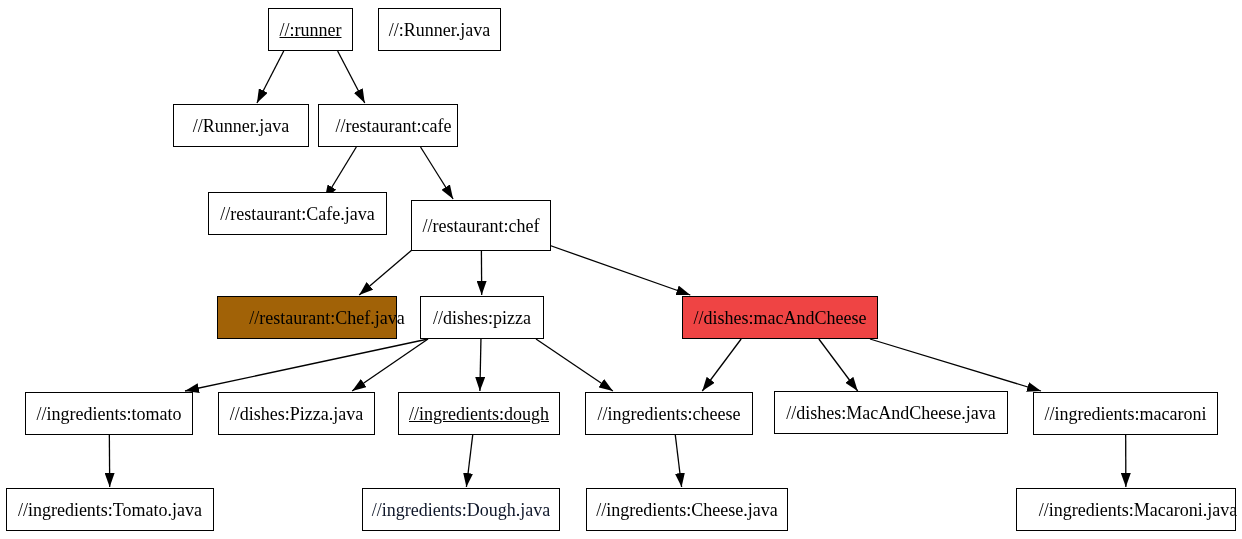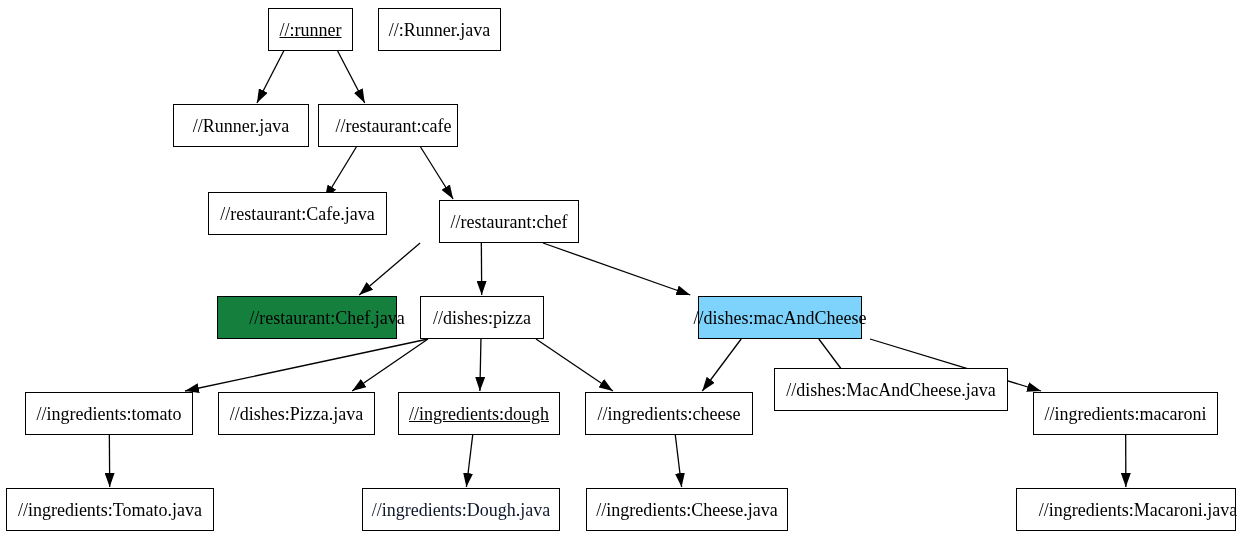--- a/index.html
+++ b/index.html
@@ -78,28 +78,28 @@
         <line x1="675.3" y1="435" x2="681.6" y2="487" stroke="#000000" stroke-width="1.3" marker-end="url(#arrowhead)"></line>
         <line x1="1125.675" y1="435" x2="1125.85" y2="487" stroke="#000000" stroke-width="1.3" marker-end="url(#arrowhead)"></line>
       </g>
   </svg>
   <div class="node-layer">
       <div class="node" style="left: 268px; top: 8px; width: 85px; height: 43px; background: rgb(255, 255, 255); border: 1px solid rgb(0, 0, 0); color: rgb(0, 0, 0); text-decoration: underline;">//:runner</div>
       <div class="node" style="left: 378px; top: 8px; width: 123px; height: 43px; background: rgb(255, 255, 255); border: 1px solid rgb(0, 0, 0); color: rgb(0, 0, 0);">//:Runner.java</div>
       <div class="node" style="left: 173px; top: 104px; width: 136px; height: 43px; background: rgb(255, 255, 255); border: 1px solid rgb(0, 0, 0); color: rgb(0, 0, 0);">//Runner.java</div>
       <div class="node" style="left: 318px; top: 104px; width: 140px; height: 43px; background: rgb(255, 255, 255); border: 1px solid rgb(0, 0, 0); color: rgb(0, 0, 0); padding-left: 11px;">//restaurant:cafe</div>
       <div class="node" style="left: 208px; top: 192px; width: 179px; height: 43px; background: rgb(255, 255, 255); border: 1px solid rgb(0, 0, 0); color: rgb(0, 0, 0);">//restaurant:Cafe.java</div>
-      <div class="node" style="left: 411px; top: 200px; width: 140px; height: 43px; background: rgb(255, 255, 255); border: 1px solid rgb(0, 0, 0); color: rgb(0, 0, 0); margin-left: 28px;">//restaurant:chef</div>
-      <div class="node" style="left: 217px; top: 296px; width: 180px; height: 43px; background: #15803d; border: 1px solid rgb(0, 0, 0); color: rgb(0, 0, 0); padding-left: 40px;">//restaurant:Chef.java</div>
+      <div class="node" style="left: 411px; top: 200px; width: 140px; height: 51px; background: rgb(255, 255, 255); border: 1px solid rgb(0, 0, 0); color: rgb(0, 0, 0);">//restaurant:chef</div>
+      <div class="node" style="left: 217px; top: 296px; width: 180px; height: 43px; background: #a16207; border: 1px solid rgb(0, 0, 0); color: rgb(0, 0, 0); padding-left: 40px;">//restaurant:Chef.java</div>
       <div class="node" style="left: 420px; top: 296px; width: 124px; height: 43px; background: rgb(255, 255, 255); border: 1px solid rgb(0, 0, 0); color: rgb(0, 0, 0);">//dishes:pizza</div>
-      <div class="node" style="left: 682px; top: 296px; width: 164px; height: 43px; background: #7dd3fc; border: 1px solid rgb(0, 0, 0); color: rgb(0, 0, 0); margin-left: 16px;">//dishes:macAndCheese</div>
+      <div class="node" style="left: 682px; top: 296px; width: 196px; height: 43px; background: #ef4444; border: 1px solid rgb(0, 0, 0); color: rgb(0, 0, 0);">//dishes:macAndCheese</div>
       <div class="node" style="left: 25px; top: 392px; width: 168px; height: 43px; background: rgb(255, 255, 255); border: 1px solid rgb(0, 0, 0); color: rgb(0, 0, 0);">//ingredients:tomato</div>
       <div class="node" style="left: 218px; top: 392px; width: 157px; height: 43px; background: rgb(255, 255, 255); border: 1px solid rgb(0, 0, 0); color: rgb(0, 0, 0);">//dishes:Pizza.java</div>
       <div class="node" style="left: 398px; top: 392px; width: 162px; height: 43px; background: rgb(255, 255, 255); border: 1px solid rgb(0, 0, 0); color: rgb(0, 0, 0); text-decoration: underline;">//ingredients:dough</div>
       <div class="node" style="left: 585px; top: 392px; width: 168px; height: 43px; background: rgb(255, 255, 255); border: 1px solid rgb(0, 0, 0); color: rgb(0, 0, 0);">//ingredients:cheese</div>
-      <div class="node" style="left: 774px; top: 368px; width: 234px; height: 43px; background: rgb(255, 255, 255); border: 1px solid rgb(0, 0, 0); color: rgb(0, 0, 0);">//dishes:MacAndCheese.java</div>
+      <div class="node" style="left: 774px; top: 391px; width: 234px; height: 43px; background: rgb(255, 255, 255); border: 1px solid rgb(0, 0, 0); color: rgb(0, 0, 0);">//dishes:MacAndCheese.java</div>
       <div class="node" style="left: 1033px; top: 392px; width: 185px; height: 43px; background: rgb(255, 255, 255); border: 1px solid rgb(0, 0, 0); color: rgb(0, 0, 0);">//ingredients:macaroni</div>
       <div class="node" style="left: 6px; top: 488px; width: 208px; height: 43px; background: rgb(255, 255, 255); border: 1px solid rgb(0, 0, 0); color: rgb(0, 0, 0);">//ingredients:Tomato.java</div>
       <div class="node" style="left: 362px; top: 488px; width: 198px; height: 43px; background: rgb(255, 255, 255); border: 1px solid rgb(0, 0, 0); color: #0f172a;">//ingredients:Dough.java</div>
       <div class="node" style="left: 586px; top: 488px; width: 202px; height: 43px; background: rgb(255, 255, 255); border: 1px solid rgb(0, 0, 0); color: rgb(0, 0, 0);">//ingredients:Cheese.java</div>
       <div class="node" style="left: 1016px; top: 488px; width: 220px; height: 43px; background: rgb(255, 255, 255); border: 1px solid rgb(0, 0, 0); color: rgb(0, 0, 0); padding-left: 24px;">//ingredients:Macaroni.java</div>
     </div>
 </div>
 
 </body></html>

